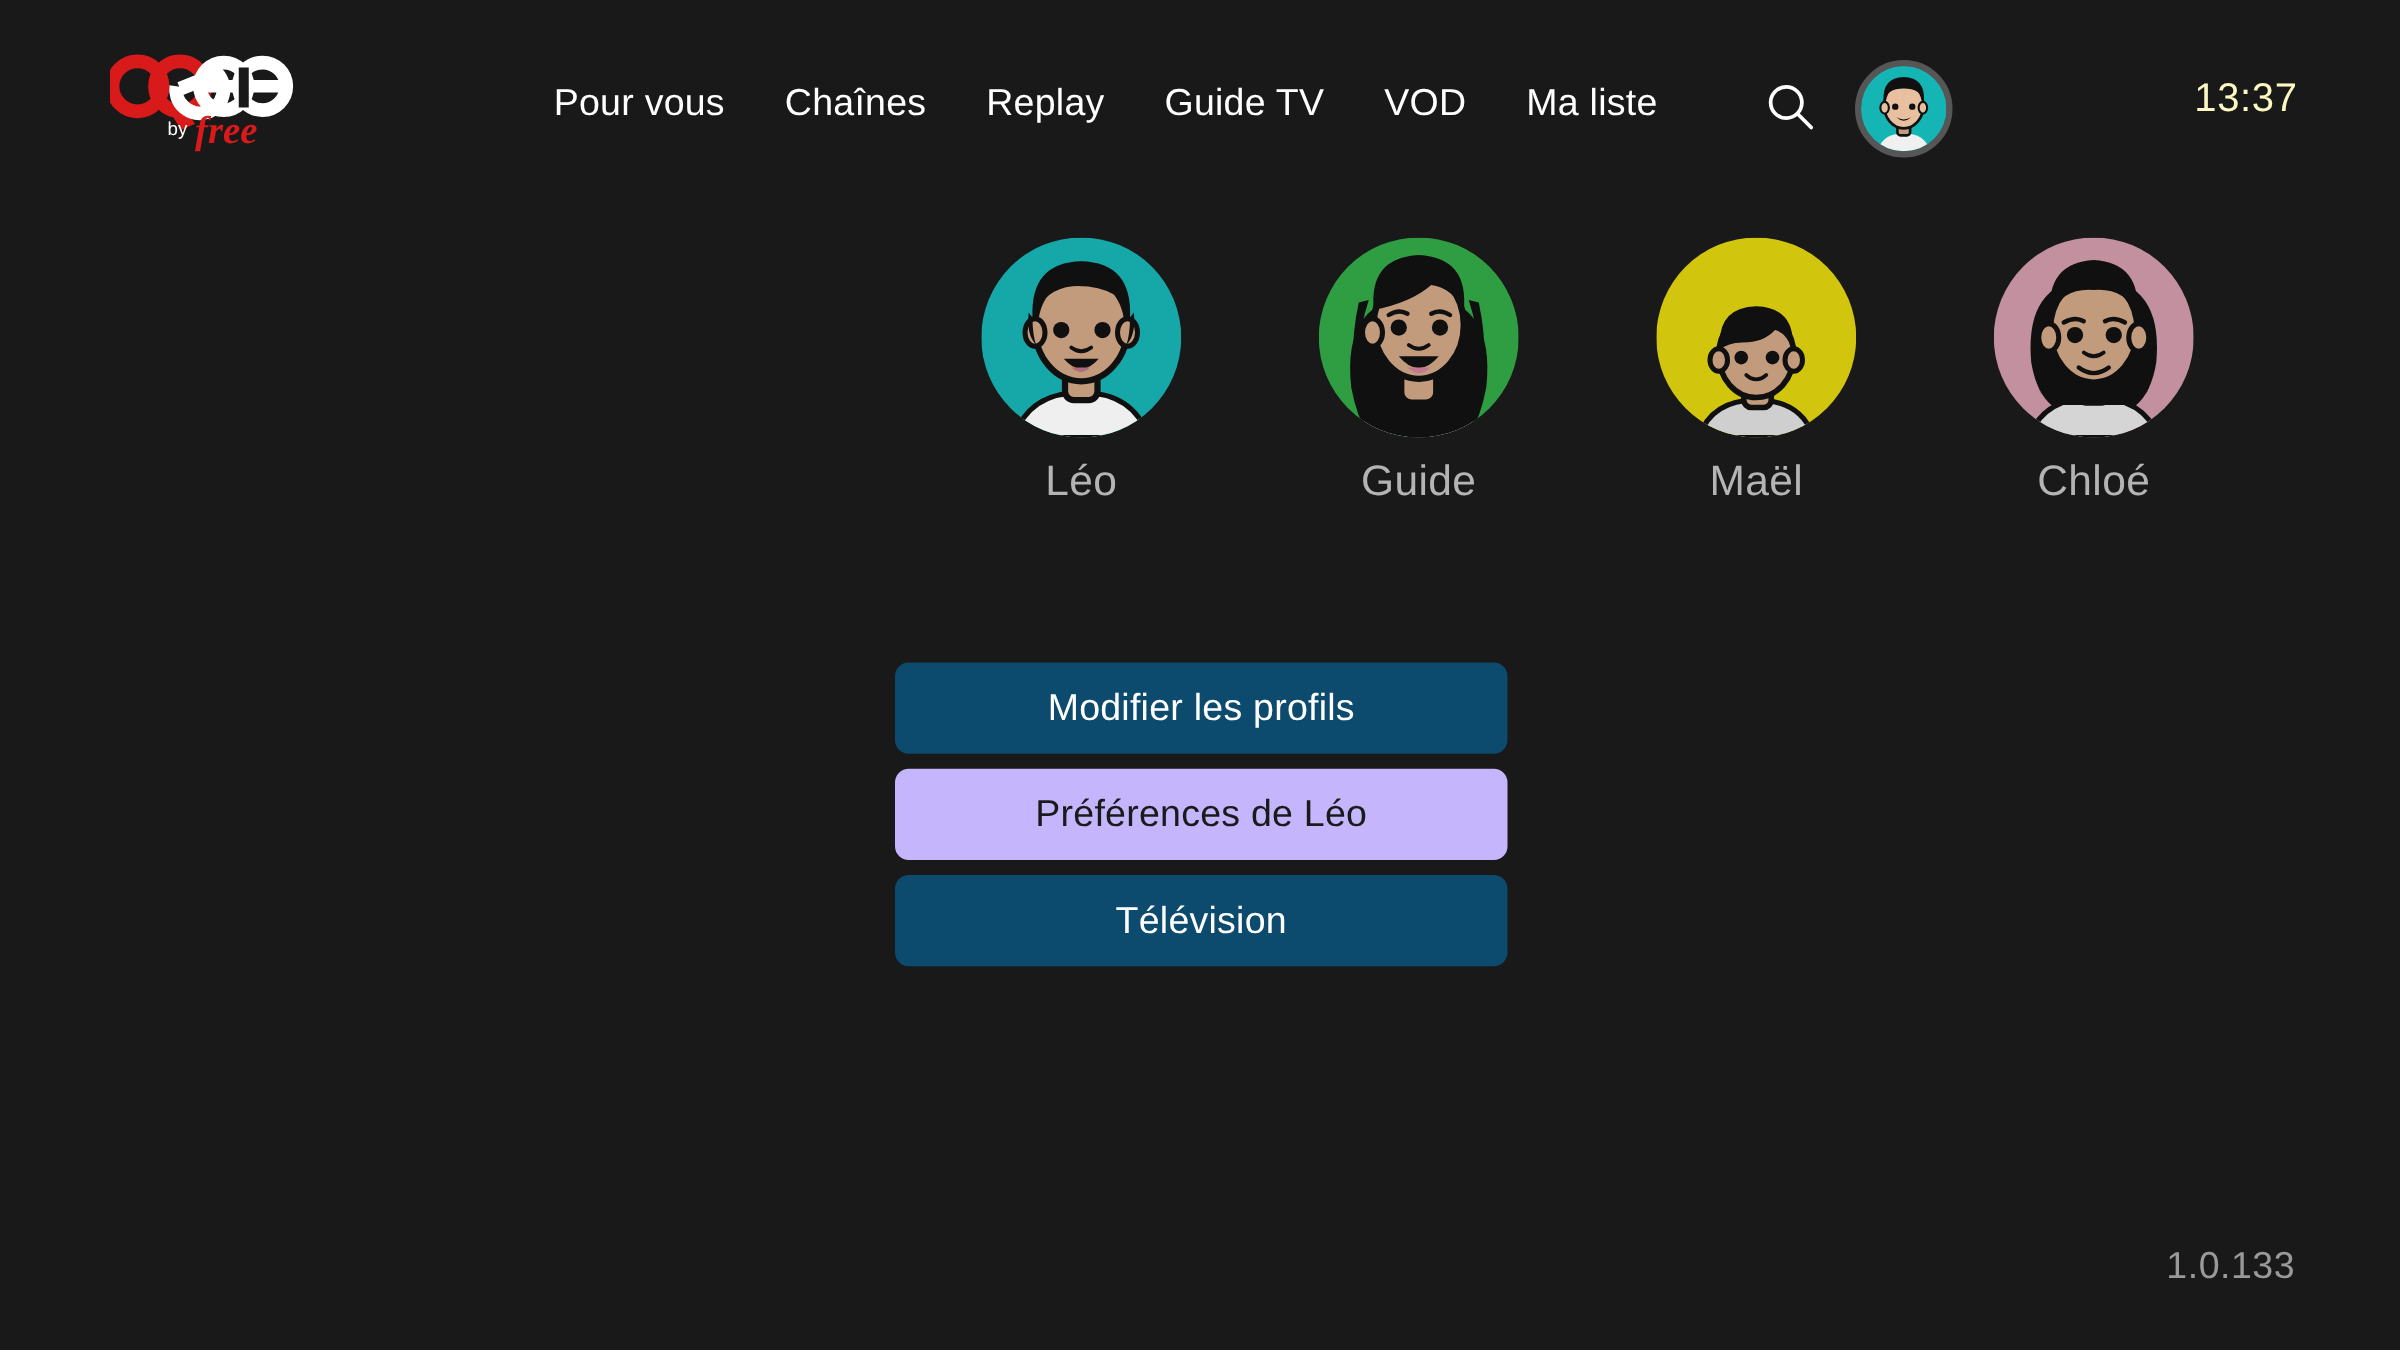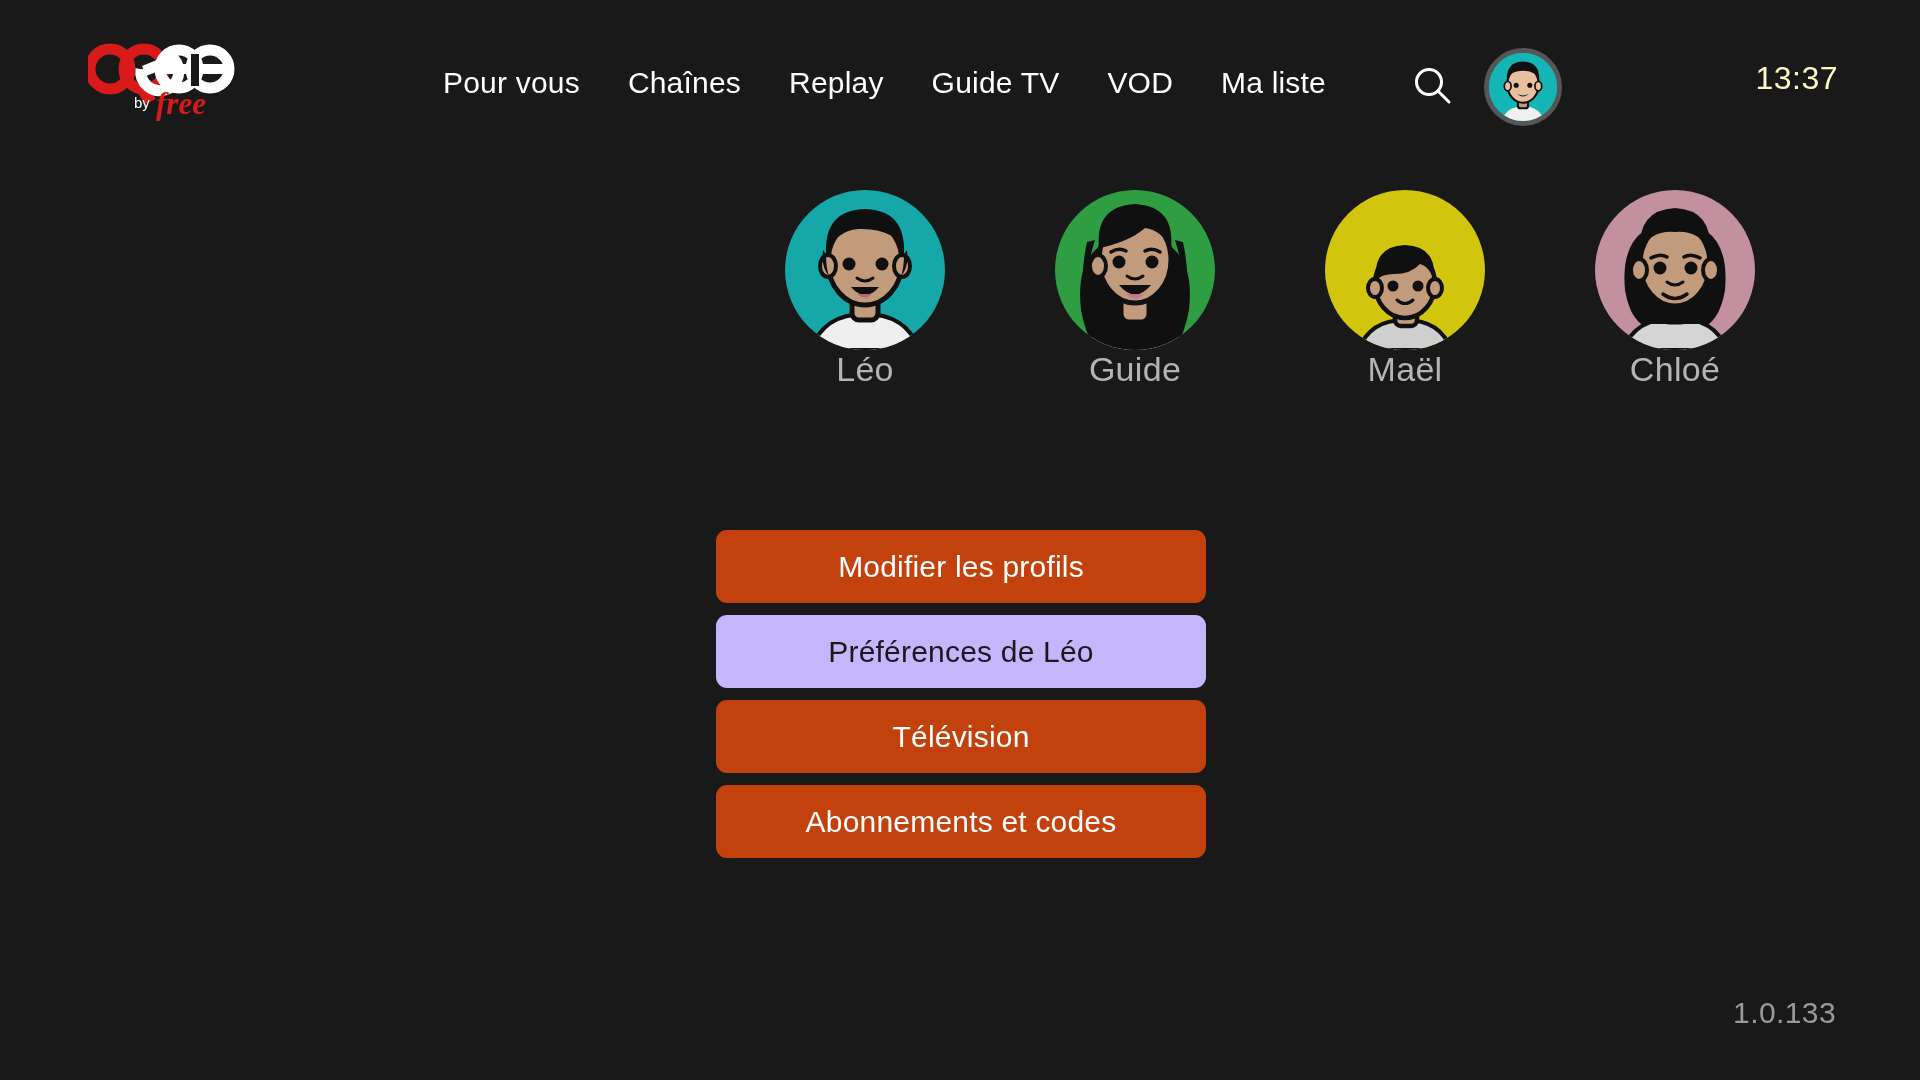--- a/index.html
+++ b/index.html
@@ -114,20 +114,21 @@
 
   .profile-avatar {
     width: 160px;
     height: 160px;
     border-radius: 50%;
     overflow: hidden;
     position: relative;
   }
 
   .profile-name {
+    margin-top: 16px;
     font-size: 34px;
     color: #b4b4b4;
     font-weight: 400;
     letter-spacing: 0.3px;
     white-space: nowrap;
   }
 
   
   .menu {
     position: absolute;
@@ -136,21 +137,21 @@
     width: 490px;
     display: flex;
     flex-direction: column;
     gap: 12px;
   }
 
   .menu-btn {
     width: 490px;
     height: 73px;
     border-radius: 11px;
-    background: #c2410c;
+    background: #0c4a6e;
     color: #ffffff;
     font-size: 30px;
     font-weight: 400;
     display: flex;
     align-items: center;
     justify-content: center;
     letter-spacing: 0.2px;
     cursor: pointer;
     border: none;
     font-family: "Liberation Sans", "DejaVu Sans", sans-serif;
@@ -334,20 +335,19 @@
         </svg>
       </div>
       <div class="profile-name">Chloé</div>
     </div>
   </div>
 
   <div class="menu">
     <button class="menu-btn">Modifier les profils</button>
     <button class="menu-btn selected">Préférences de Léo</button>
     <button class="menu-btn">Télévision</button>
-    <button class="menu-btn">Abonnements et codes</button>
   </div>
 
   <div class="fade-mask"></div>
 
   <div class="version">1.0.133</div>
 
 </div>
 
 </body></html>

